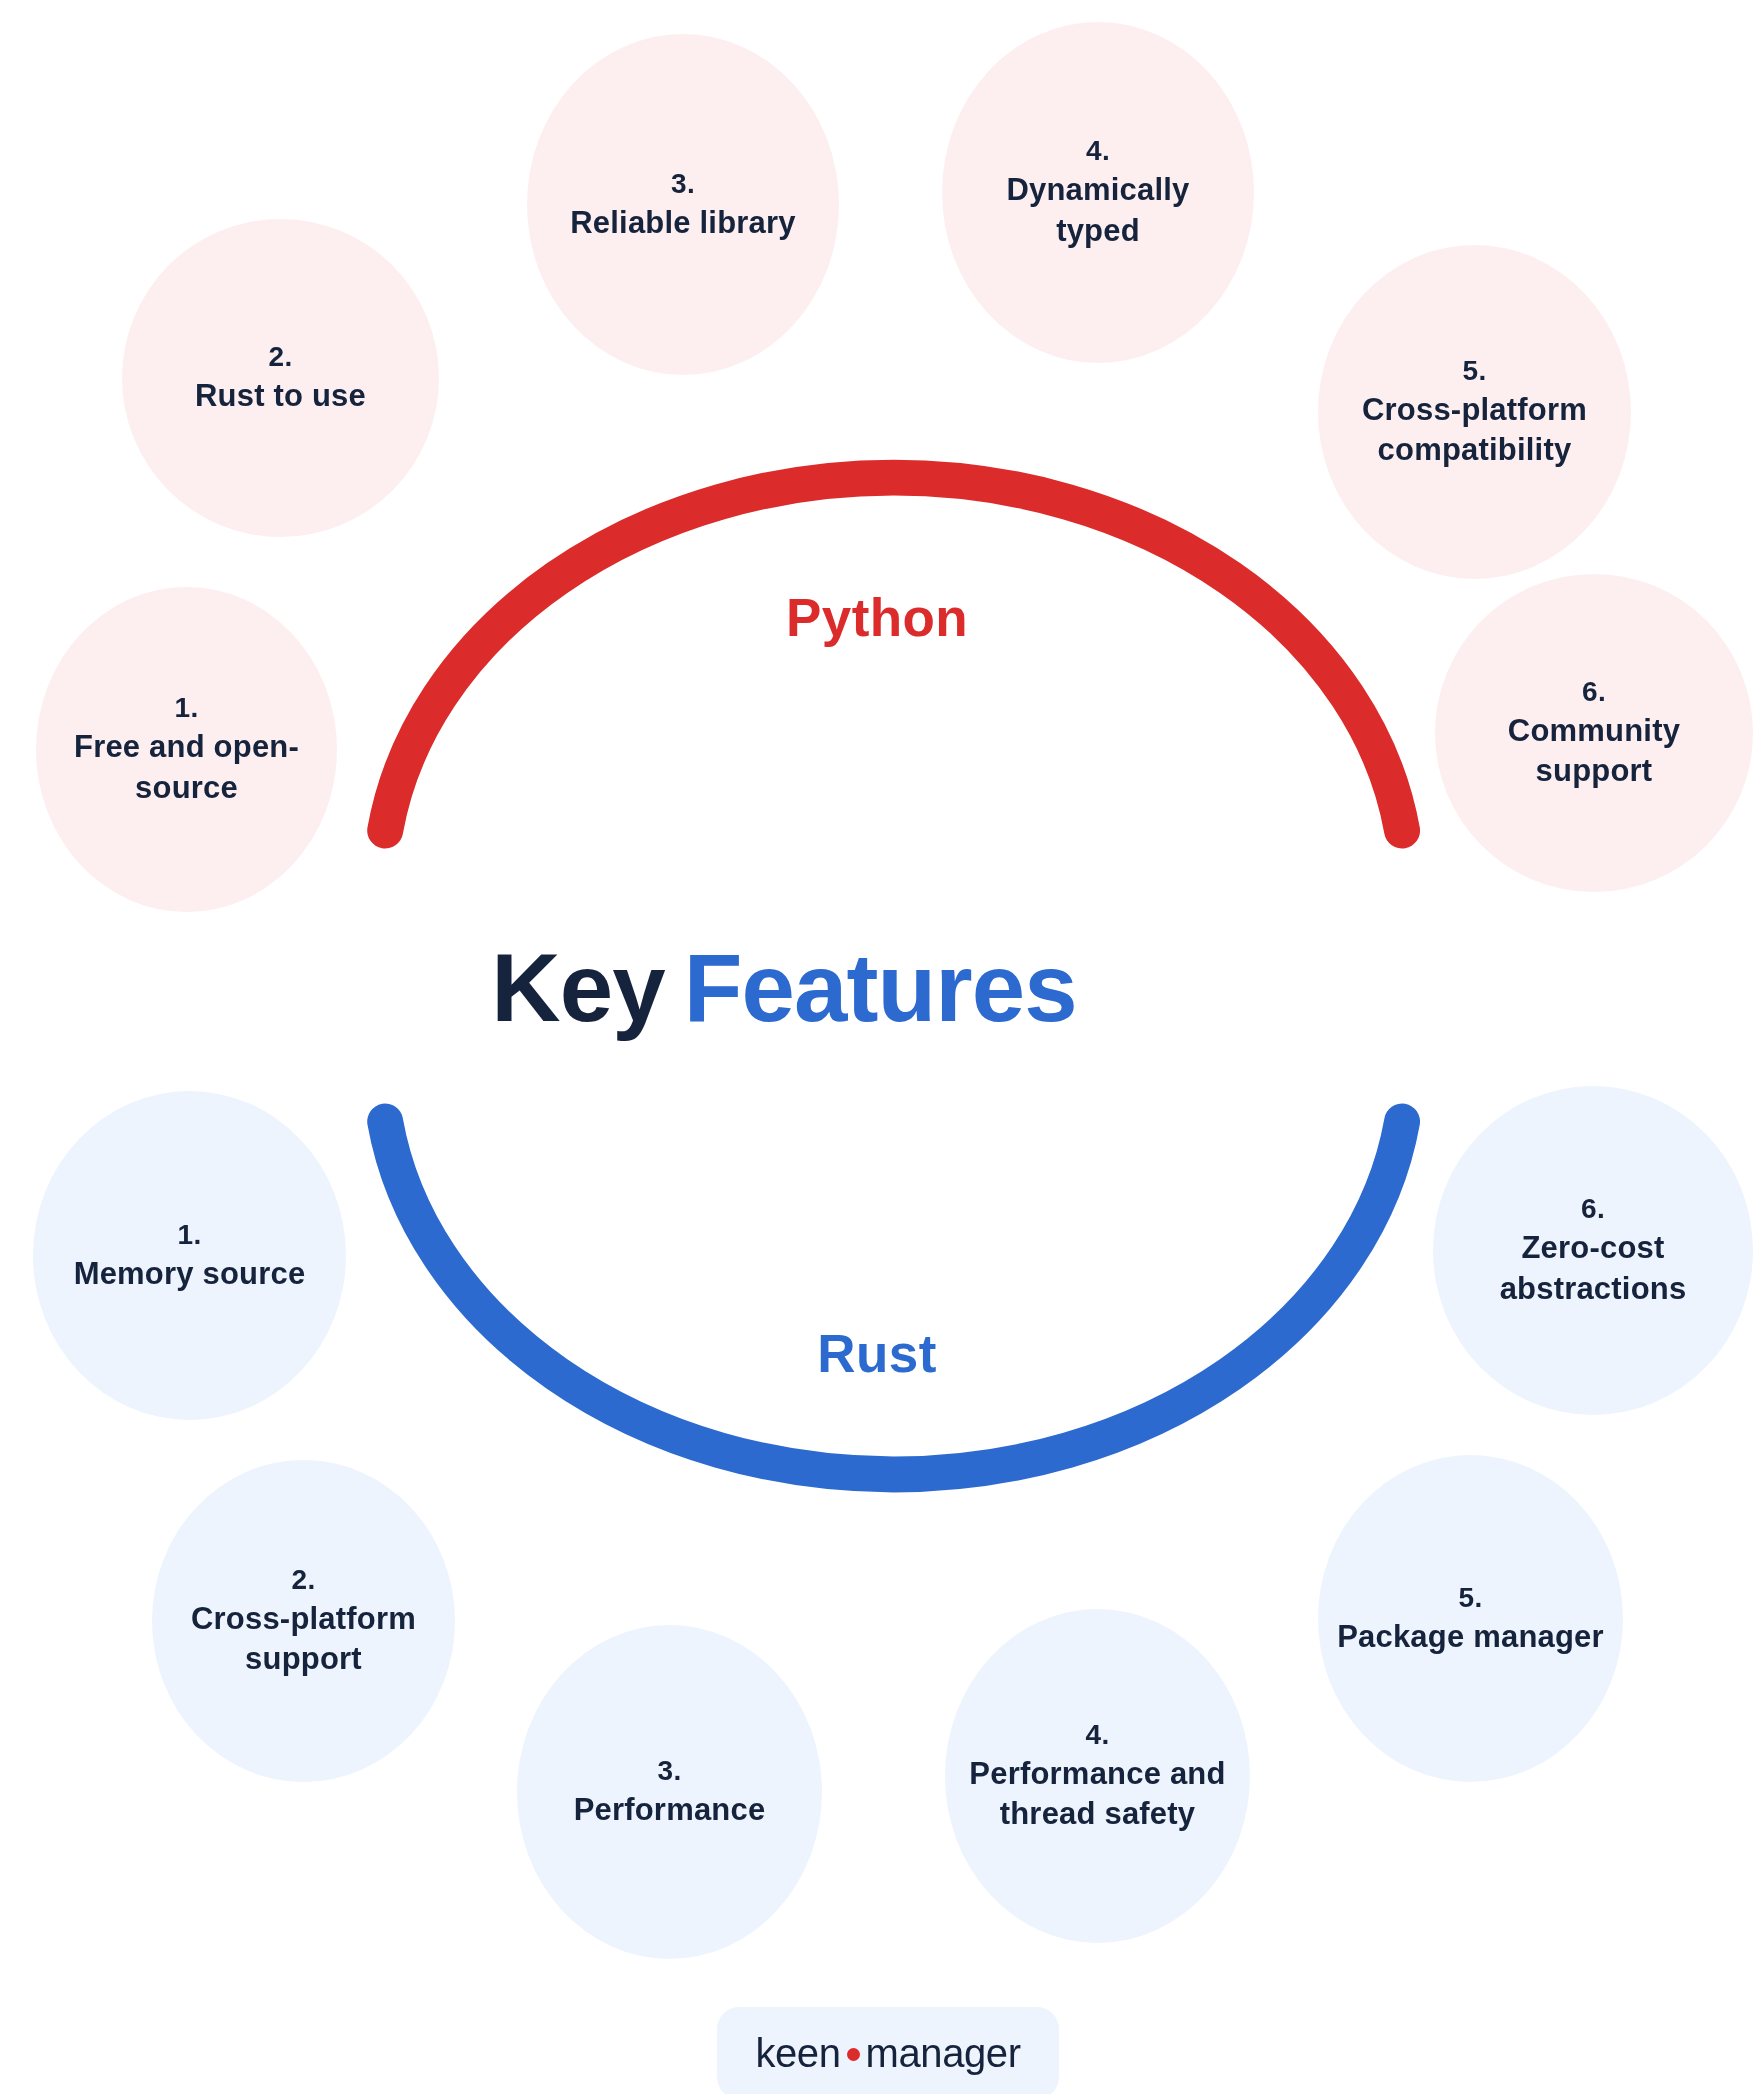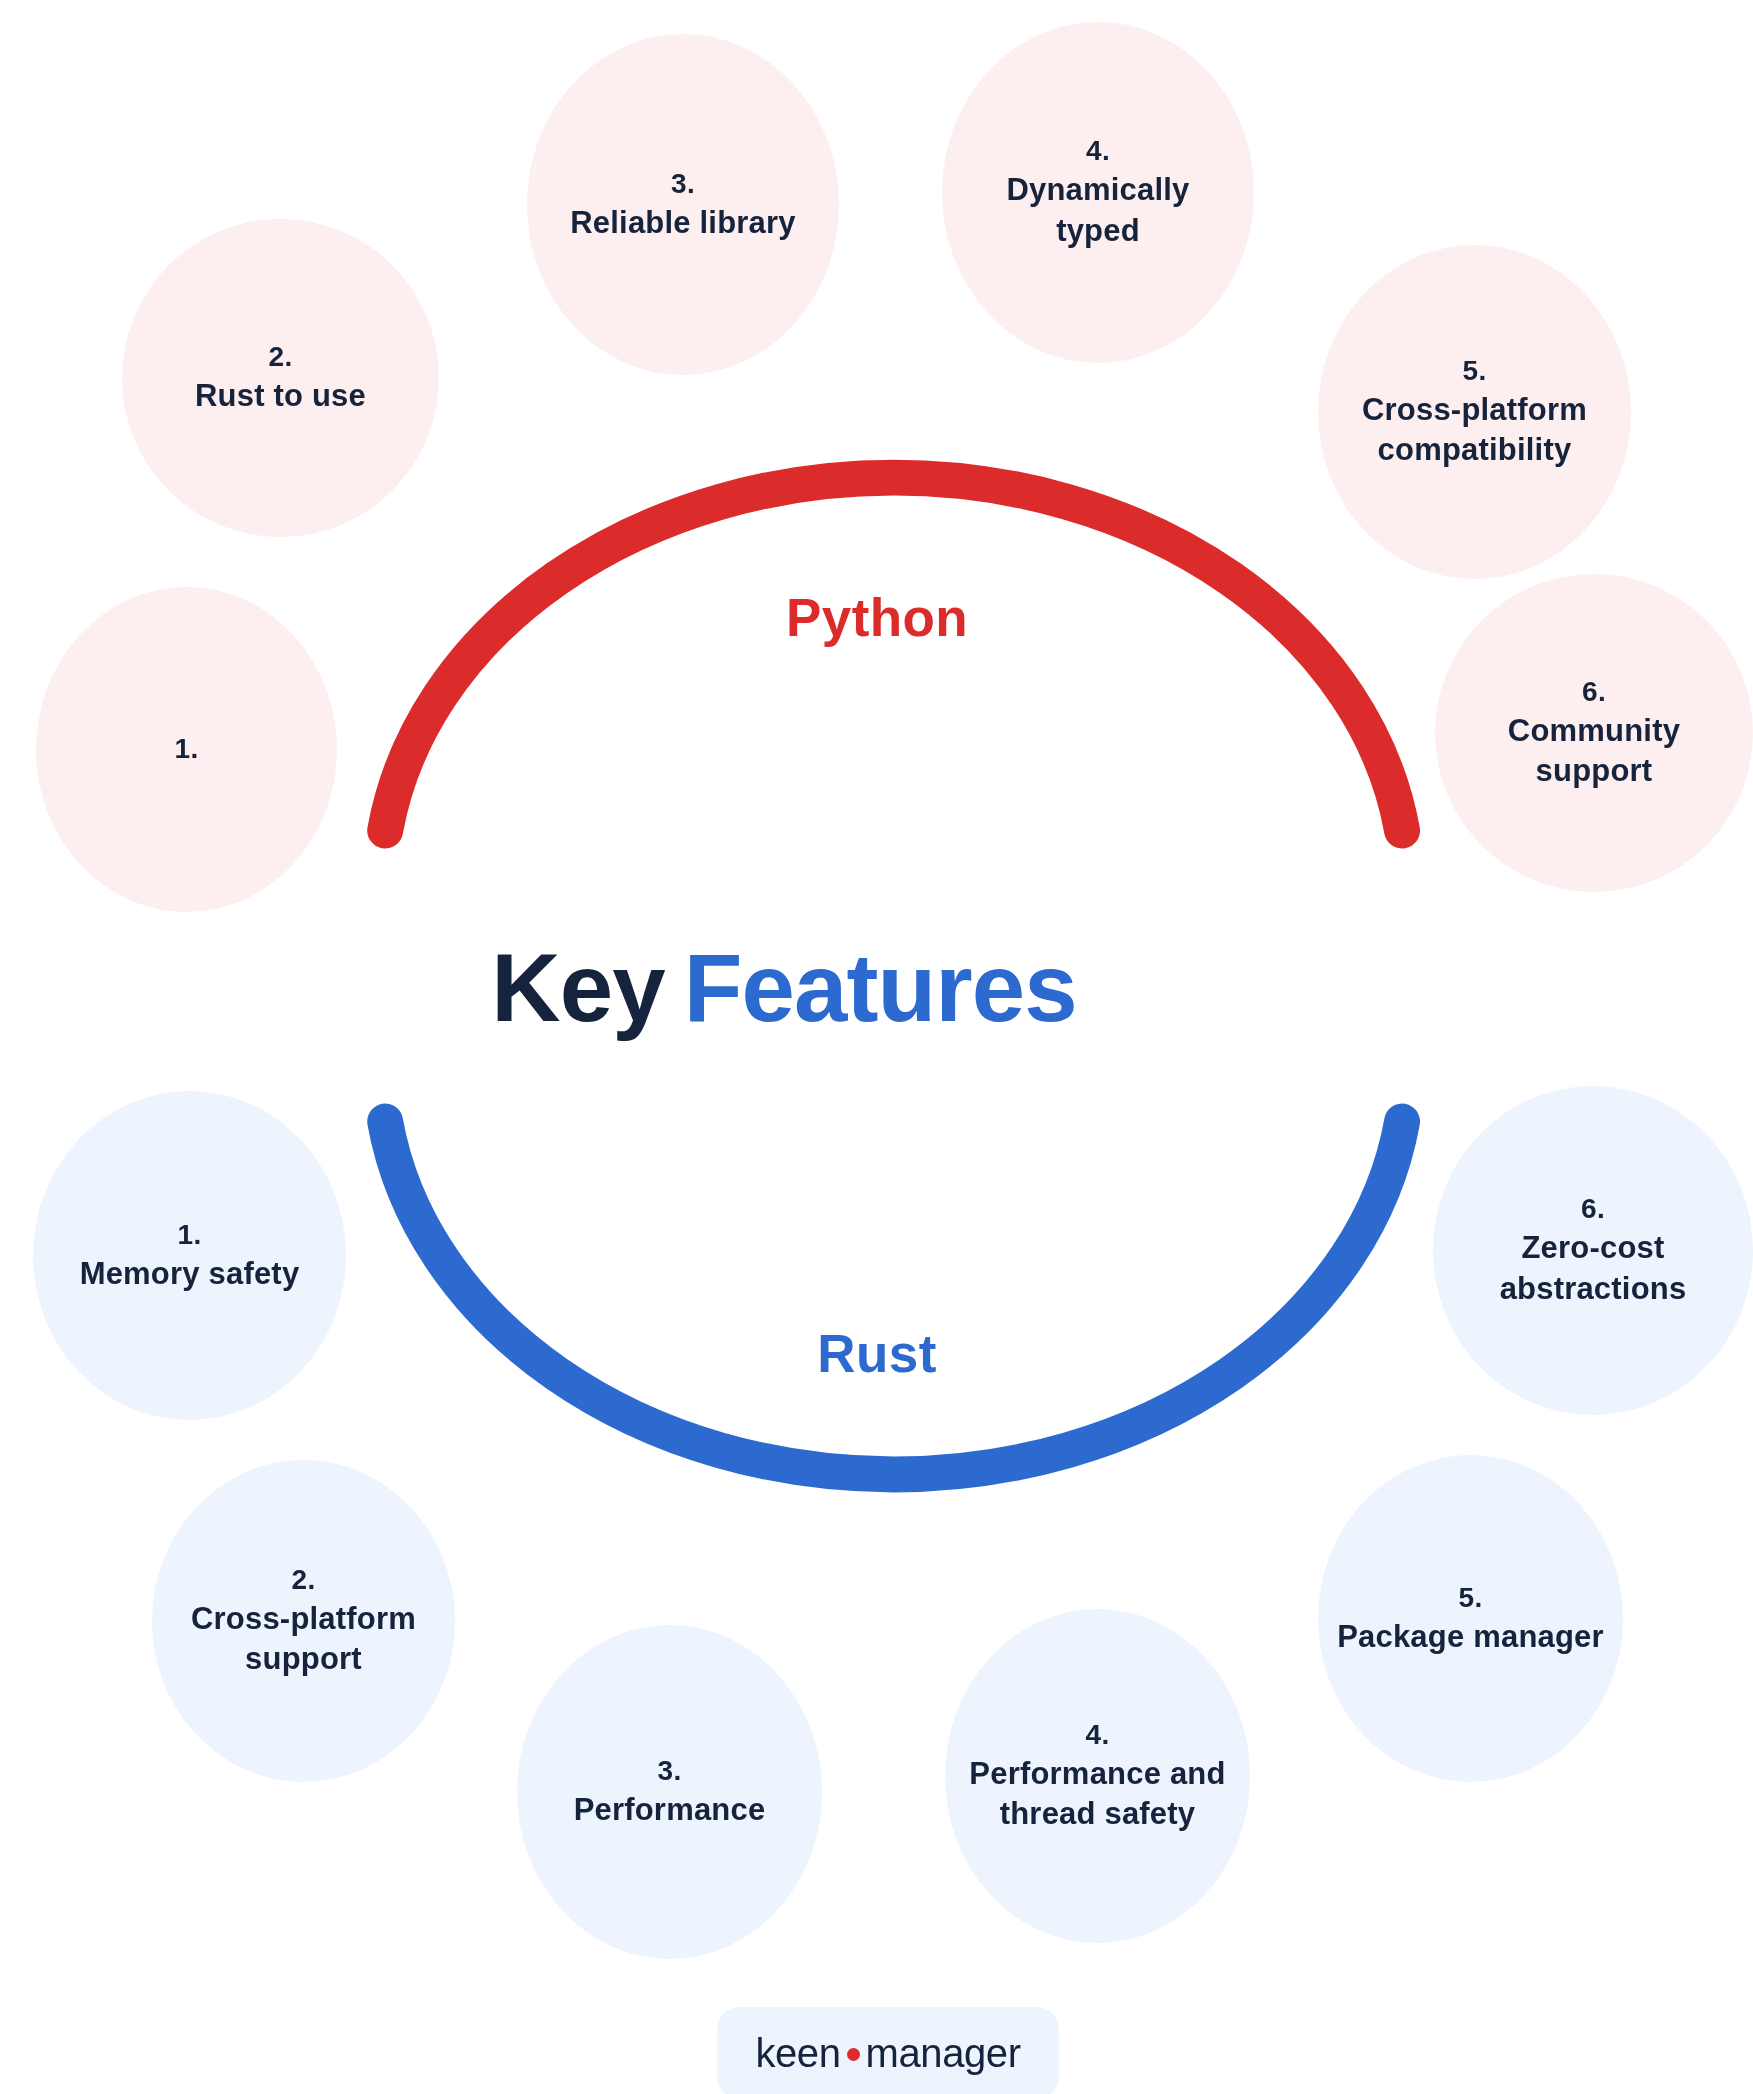--- a/index.html
+++ b/index.html
@@ -126,20 +126,22 @@
     top: 1.7px;
   }
 </style>
 </head>
 <body>
 
 <div id="infographic">
 
   <div class="bubble python" style="left:36px; top:587px; width:301px; height:325px;">
     <div class="bubble-num">1.</div>
+    <div class="bubble-label">Free and open-
+source</div>
   </div>
 
   <div class="bubble python" style="left:122px; top:219px; width:317px; height:318px;">
     <div class="bubble-num">2.</div>
     <div class="bubble-label">Rust to use</div>
   </div>
 
   <div class="bubble python" style="left:527px; top:34px; width:312px; height:341px;">
     <div class="bubble-num">3.</div>
     <div class="bubble-label">Reliable library</div>
@@ -158,21 +160,21 @@
   </div>
 
   <div class="bubble python" style="left:1435px; top:574px; width:318px; height:318px;">
     <div class="bubble-num">6.</div>
     <div class="bubble-label">Community
 support</div>
   </div>
 
   <div class="bubble rust" style="left:33px; top:1091px; width:313px; height:329px;">
     <div class="bubble-num">1.</div>
-    <div class="bubble-label">Memory safety</div>
+    <div class="bubble-label">Memory source</div>
   </div>
 
   <div class="bubble rust" style="left:152px; top:1460px; width:303px; height:322px;">
     <div class="bubble-num">2.</div>
     <div class="bubble-label">Cross-platform
 support</div>
   </div>
 
   <div class="bubble rust" style="left:517px; top:1625px; width:305px; height:334px;">
     <div class="bubble-num">3.</div>

